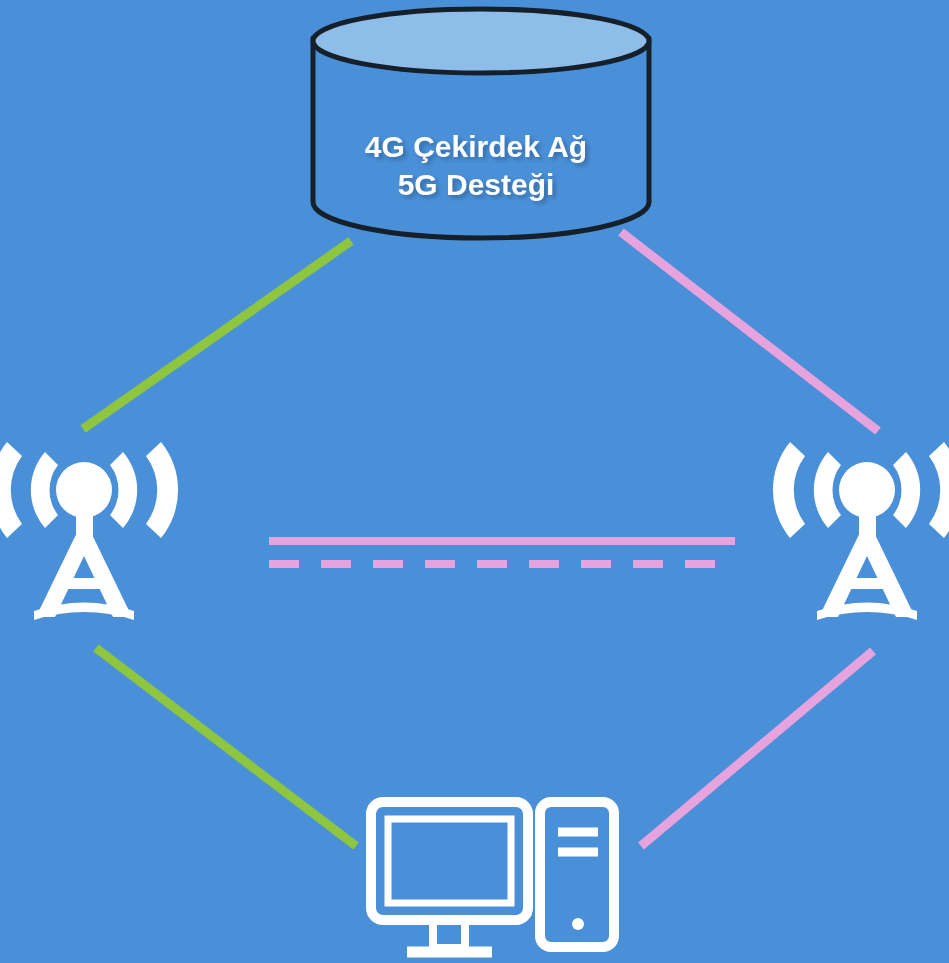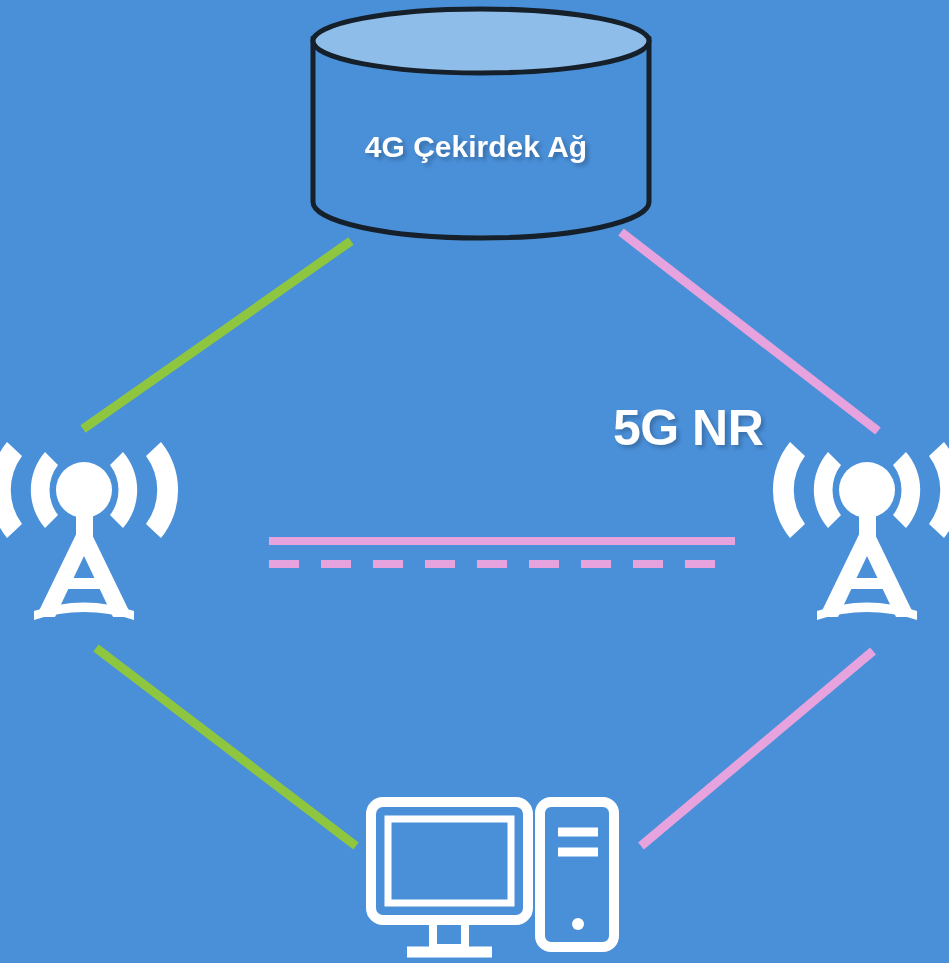--- a/index.html
+++ b/index.html
@@ -143,18 +143,18 @@
 
       <line x1="558" y1="852" x2="598" y2="852" stroke-width="9"></line>
     </g>
 
     <circle cx="578" cy="924" r="6" fill="#ffffff"></circle>
 
   </svg>
 
   <div id="core-network-label">
     <span class="line">4G Çekirdek Ağ</span>
+    <span class="line">5G Desteği</span>
   </div>
 
 
-  <div id="label-5g-nr" class="label-text">5G NR</div>
 
 </div>
 
 </body></html>

